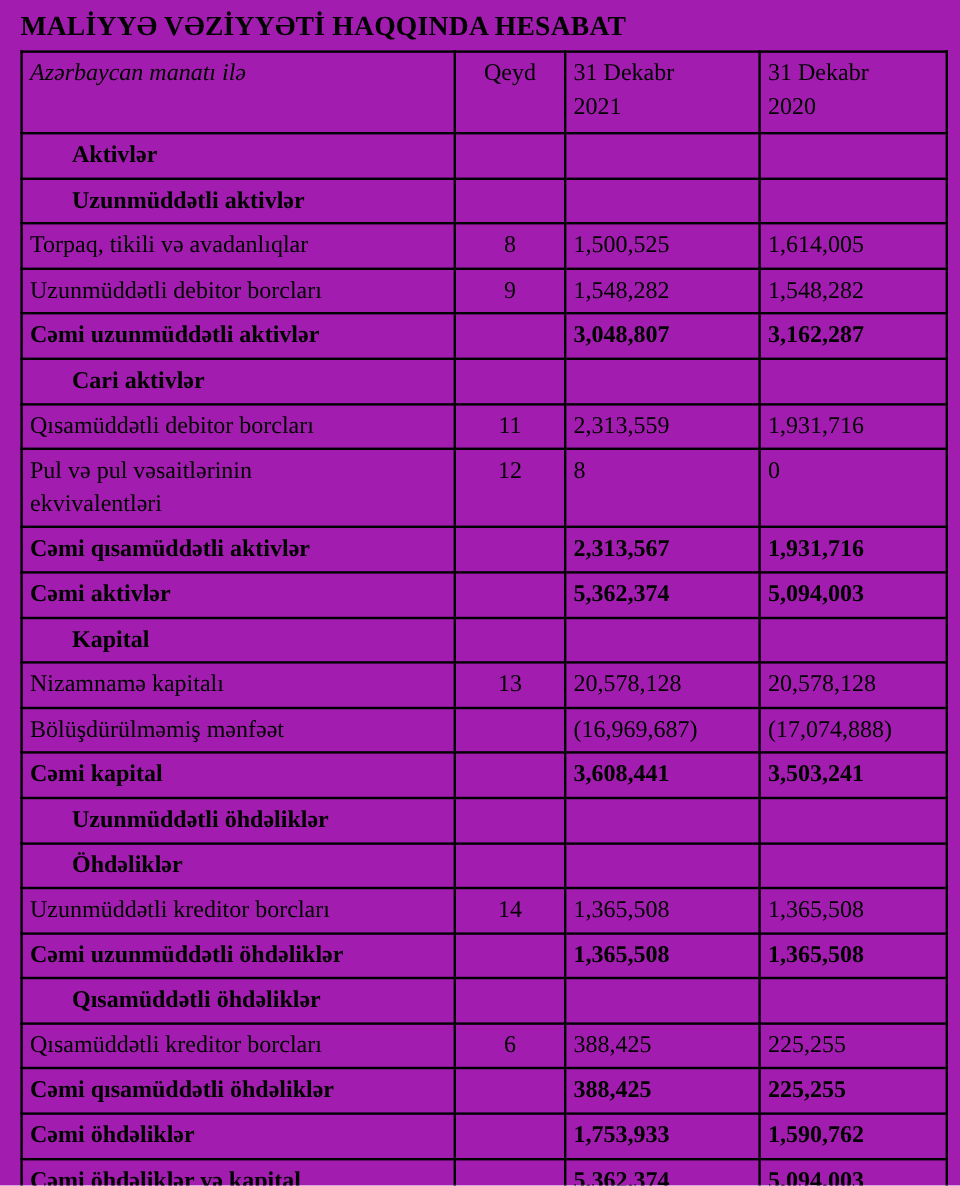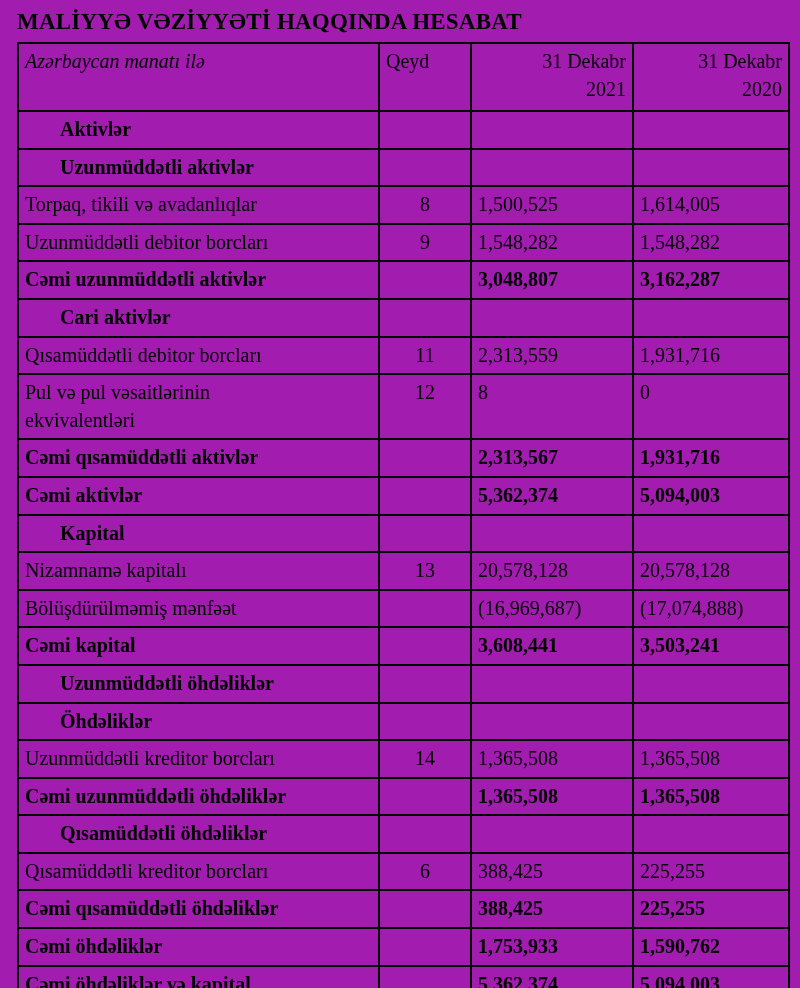--- a/index.html
+++ b/index.html
@@ -53,25 +53,24 @@
   
   .hdr-label {
     font-style: italic;
     text-align: left;
     padding-left: 13px;
     height: 68px;
     border-radius: 20px;
   }
   .hdr-note {
     font-weight: bold;
-    text-align: left;
+    text-align: center;
   }
   .hdr-date {
     font-weight: bold;
-    text-align: right;
     padding-right: 11px;
     white-space: pre-line;
     line-height: 1.55;
     margin-top: 14px;
   }
   
   tr.row-section td { font-weight: bold; padding-left: 41px; }
   tr.row-total td   { font-weight: bold; }
   tr.row-item td    { font-weight: normal; }
   .fin-table tr { height: 37px; }

